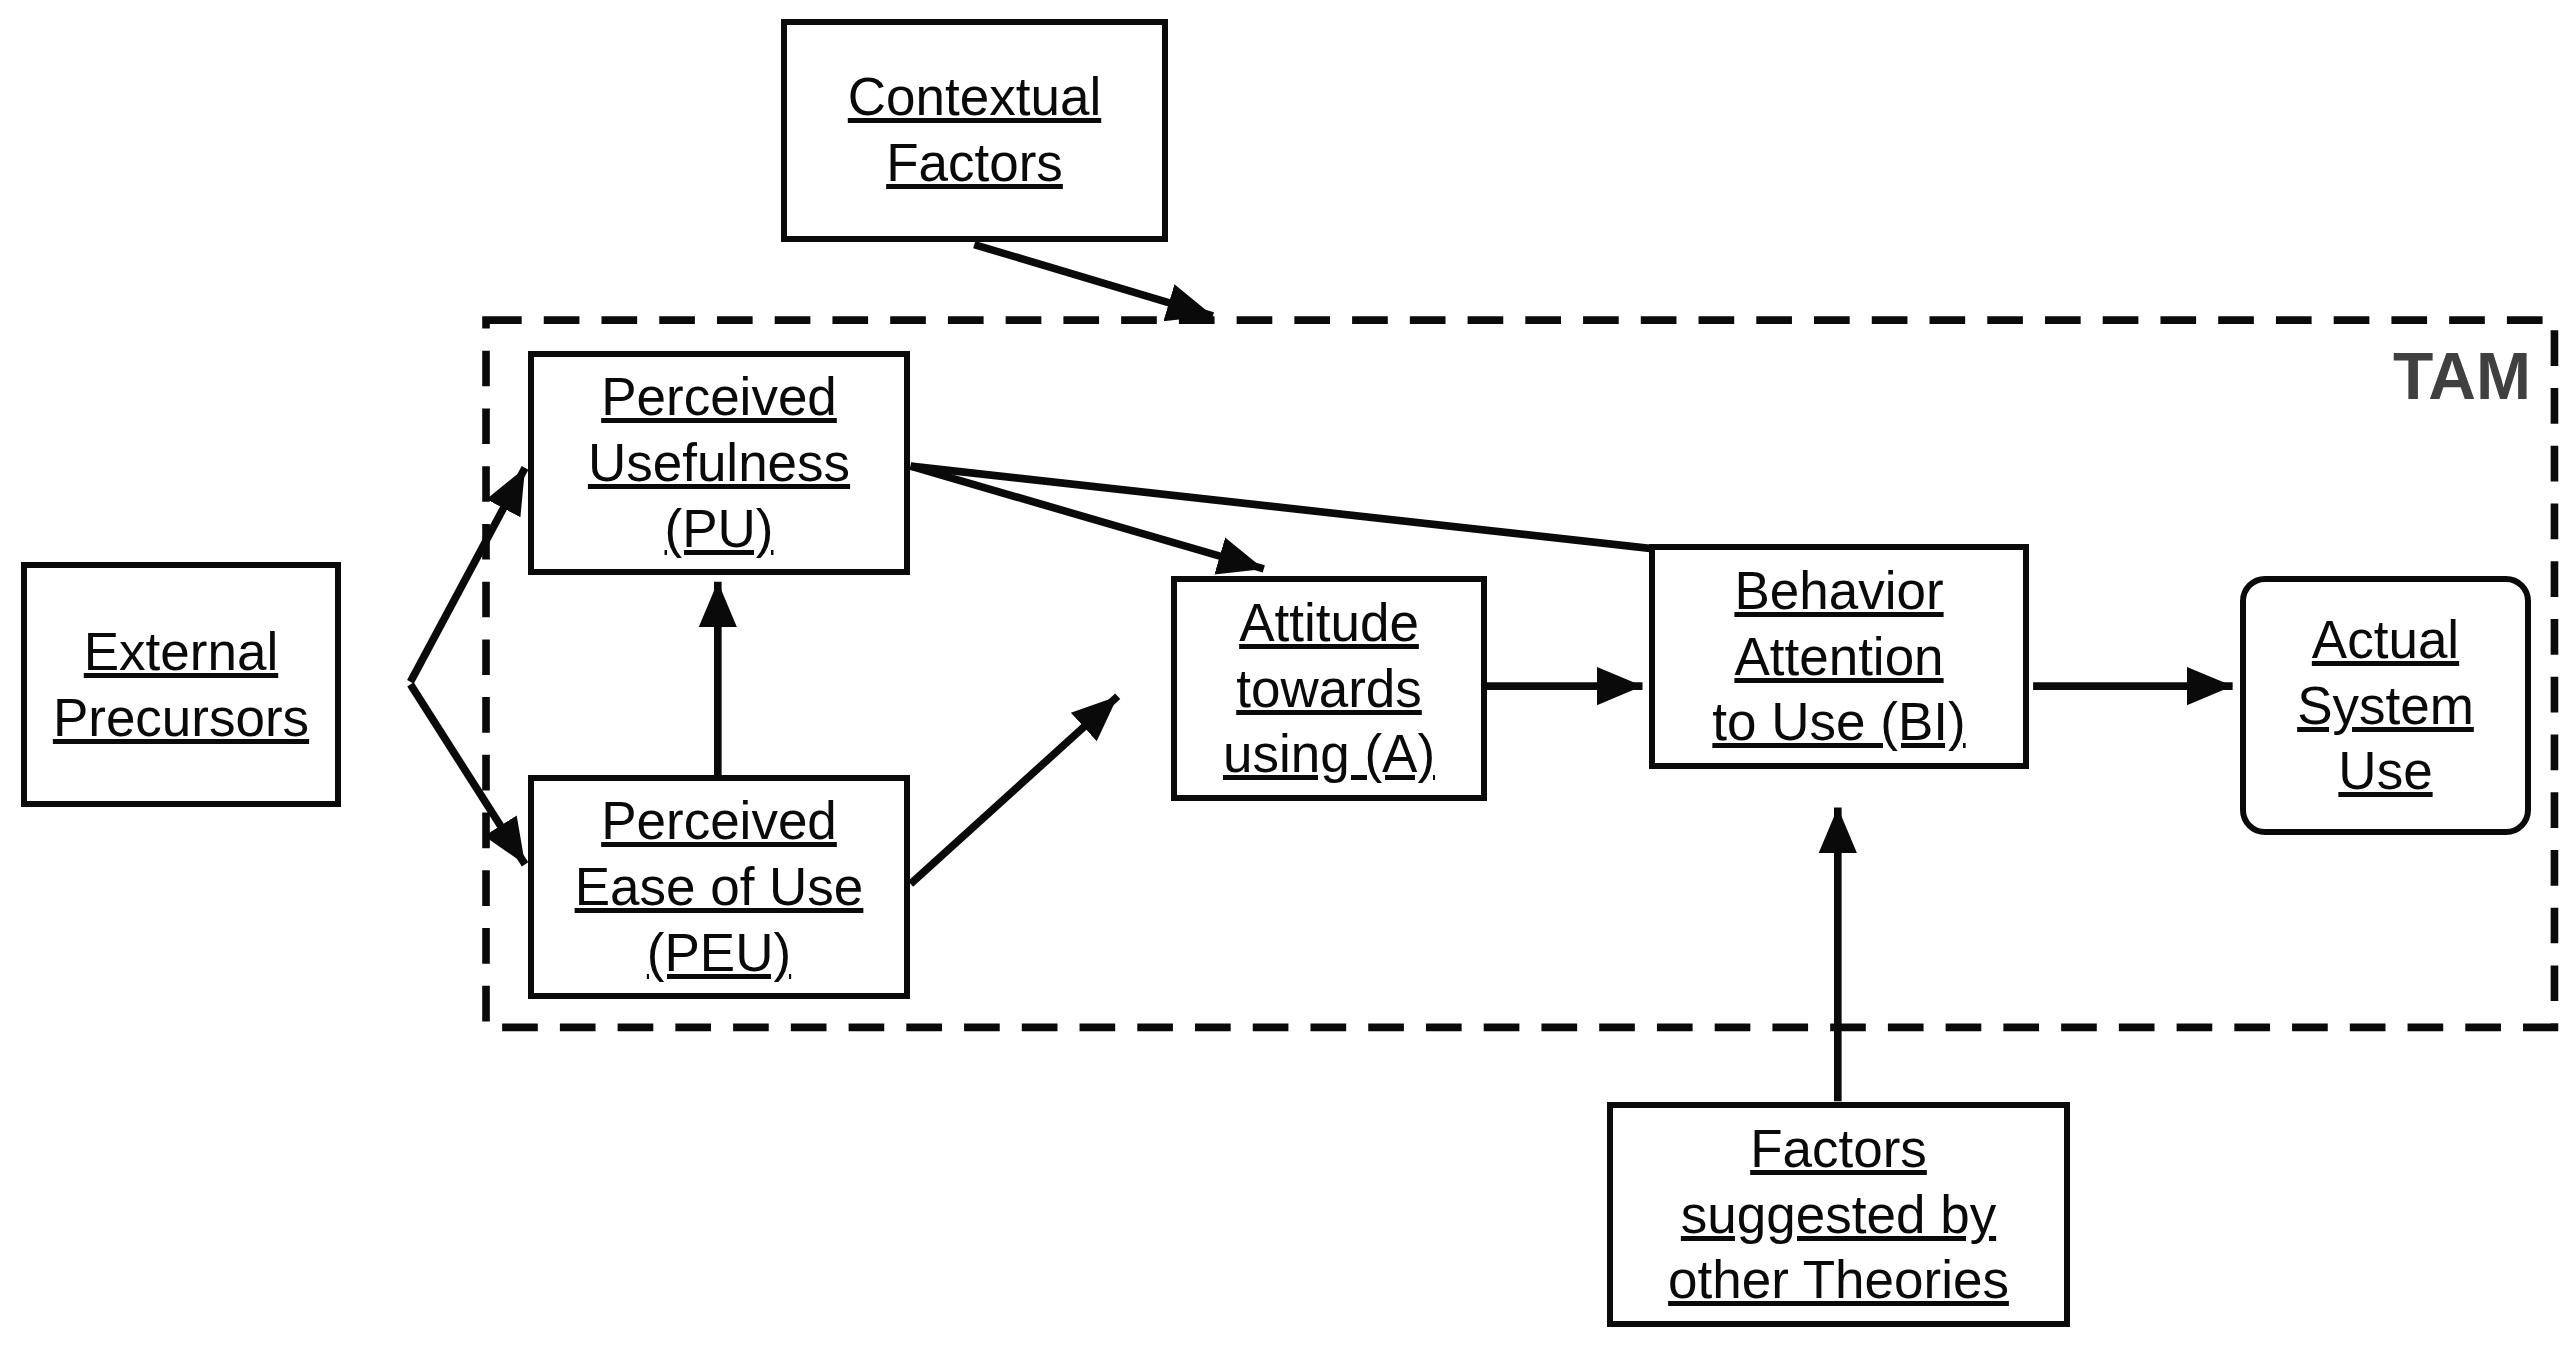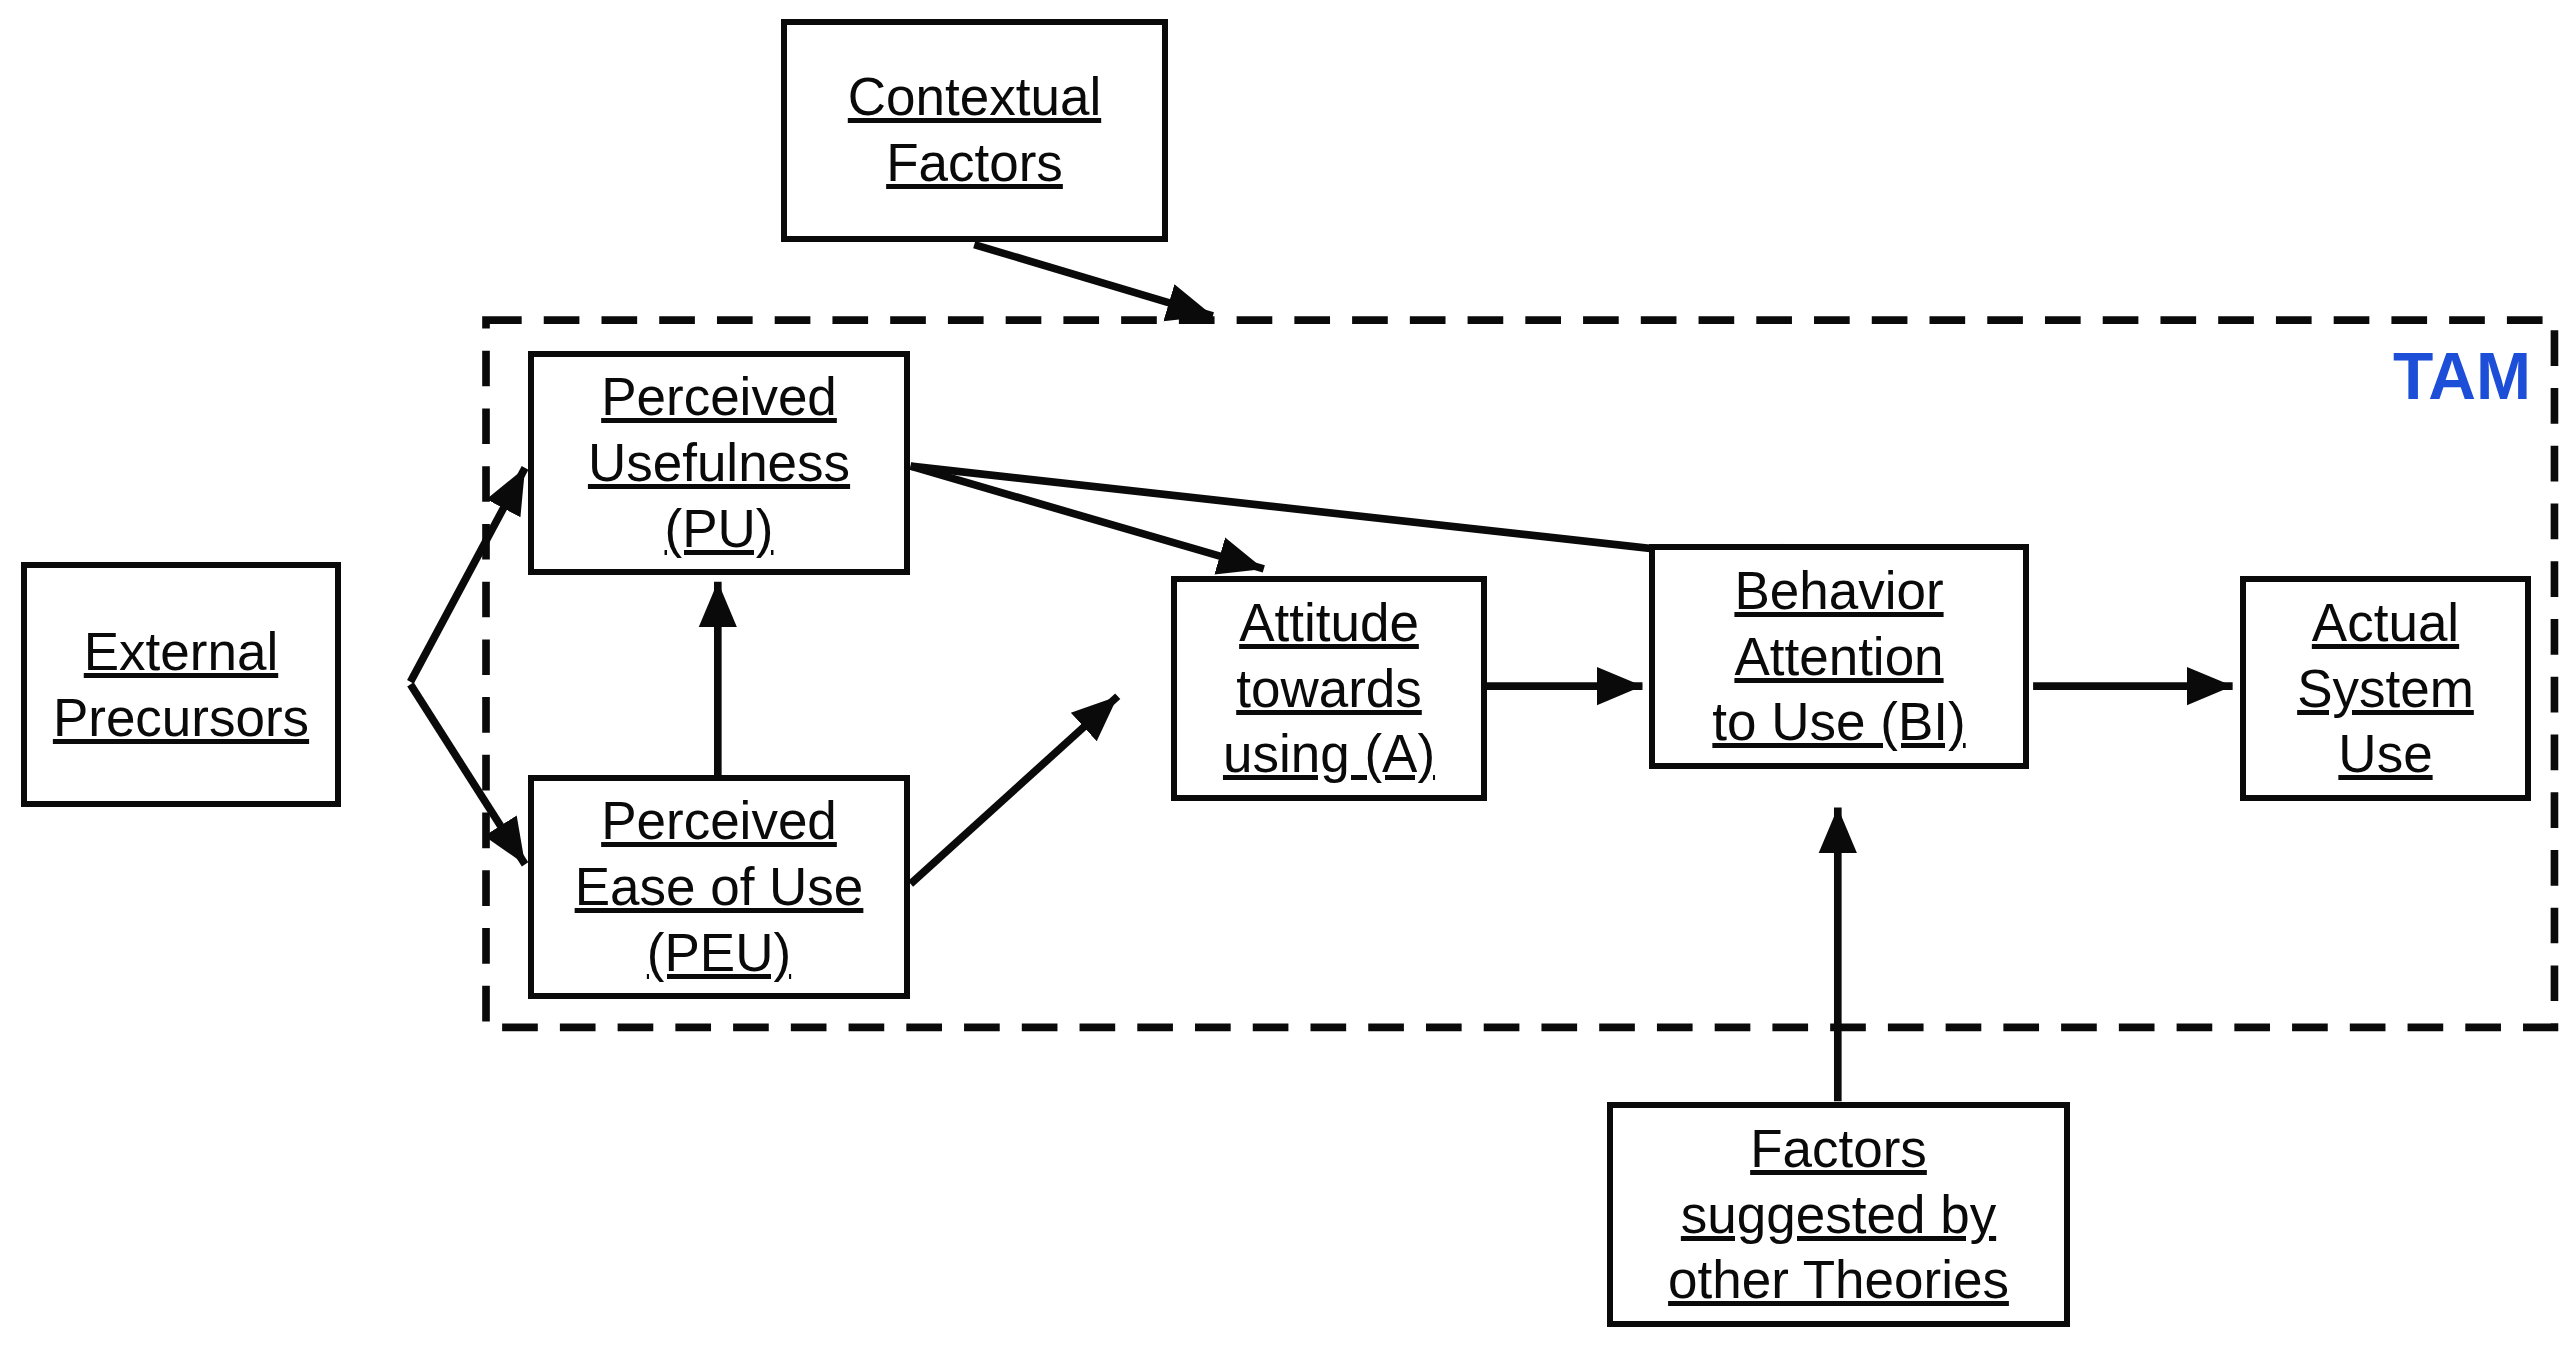--- a/index.html
+++ b/index.html
@@ -40,32 +40,32 @@
     color: #0a0a0a;
     text-decoration: underline;
   }
   
   #node-contextual { left: 781px;  top: 18.7px;   width: 387px; height: 223px; }
   #node-external   { left: 21px;   top: 562px;  width: 320px; height: 245px; }
   #node-pu         { left: 528px;  top: 351px;  width: 382px; height: 224px; }
   #node-peu        { left: 528px;  top: 775px;  width: 382px; height: 224px; }
   #node-attitude   { left: 1171px; top: 576px;  width: 316px; height: 225px; }
   #node-behavior   { left: 1649px; top: 544px;  width: 380px; height: 225px; }
-  #node-actual     { left: 2240px; top: 576px;  width: 291px; height: 225px; }
+  #node-actual     { left: 2240px; top: 576px;  width: 291px; height: 259px; border-radius: 25px; }
   #node-theories   { left: 1607px; top: 1102px; width: 463px; height: 225px; }
 
   #tam-label {
     position: absolute;
     left: 2344px;
     top: 338px;
     width: 187px;
     text-align: right;
     font-size: 66px;
     font-weight: bold;
-    color: #1d4ed8;
+    color: #404040;
   }
   line, rect {
     stroke: #0a0a0a;
   }
 </style>
 </head>
 <body>
 
 <div id="canvas">
 

